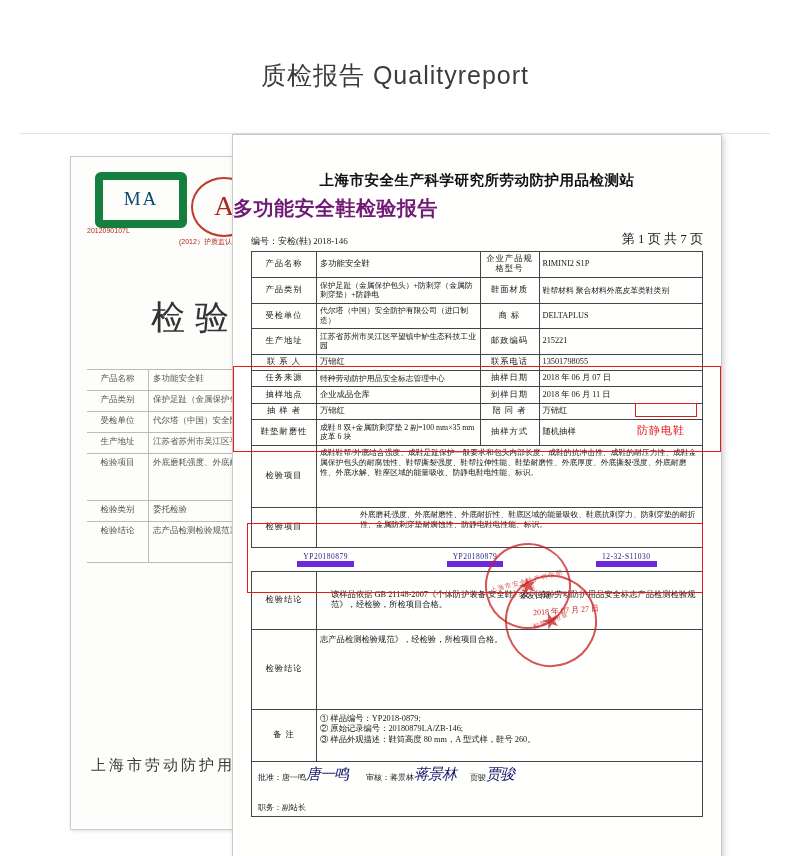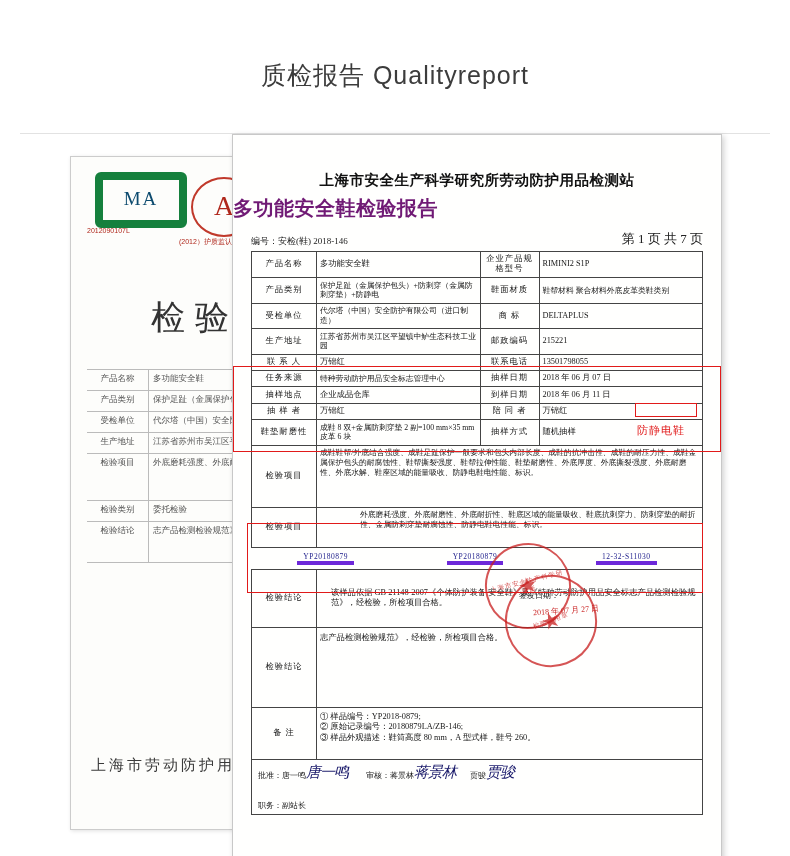--- a/index.html
+++ b/index.html
@@ -235,21 +235,21 @@
   .code-row {
     display: flex;
     width: 452px;
     margin: 4px auto 0 auto;
     font-size: 7.5px;
     color: #1c1c8a;
     justify-content: space-around;
     letter-spacing: 0.5px;
   }
   .code-row span {
-    border-bottom: 4px solid #6d28d9;
+    border-bottom: 6px solid #6d28d9;
     padding: 0 6px;
   }
 
   
   .round-stamp {
     position: absolute;
     border: 2px solid #c81d1d;
     border-radius: 50%;
     color: #c81d1d;
     opacity: 0.75;

